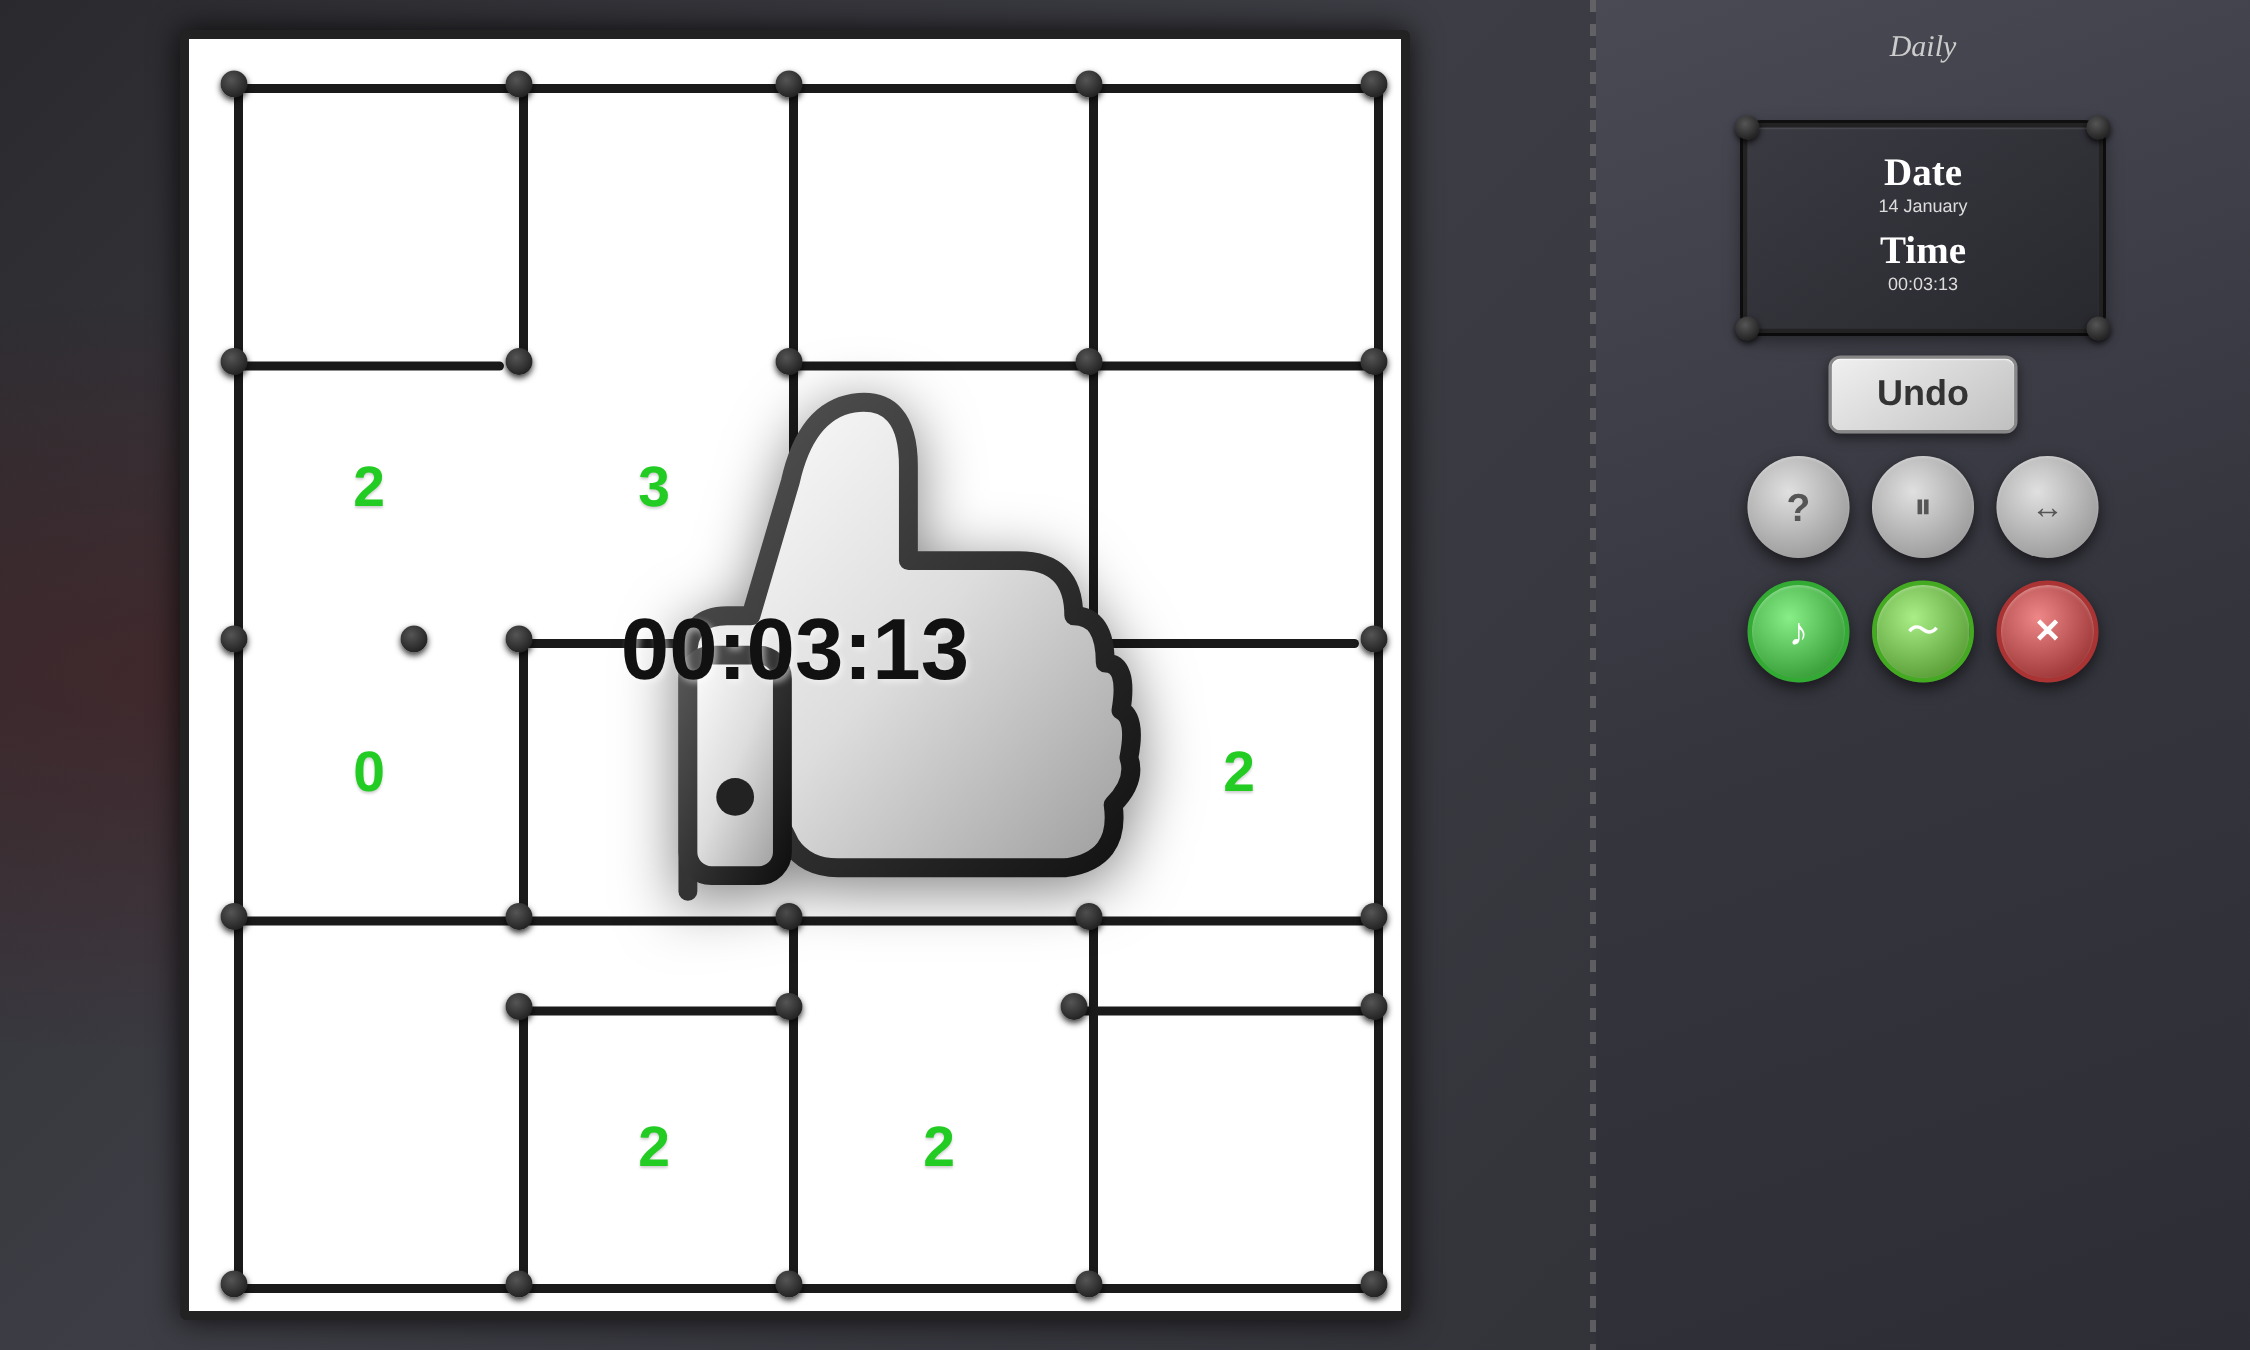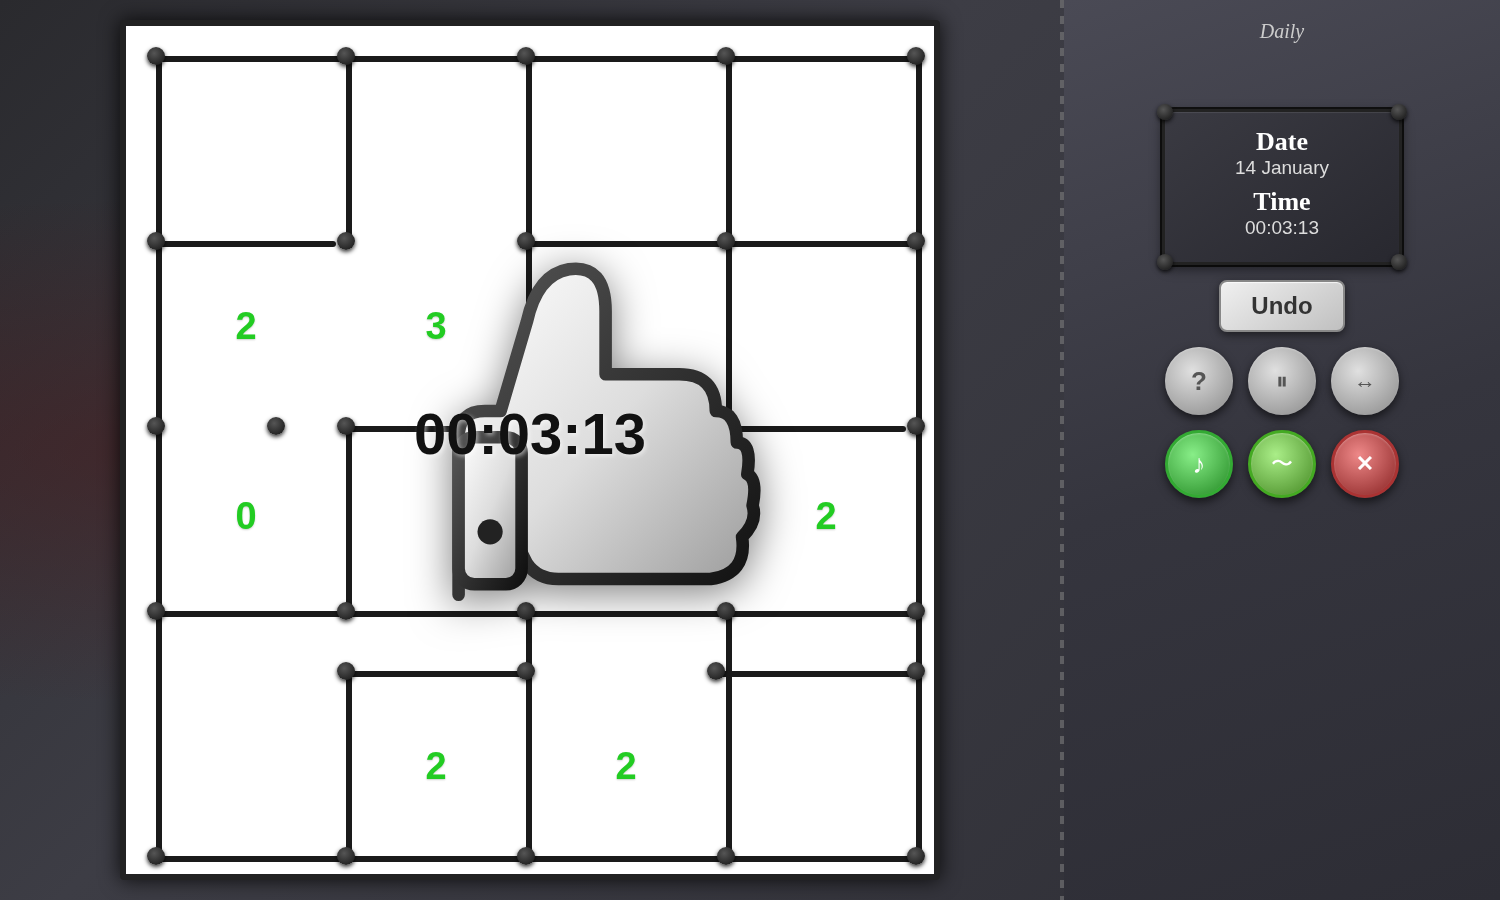--- a/index.html
+++ b/index.html
@@ -104,21 +104,21 @@
       display: flex;
       flex-direction: column;
       align-items: center;
       padding: 20px 15px;
       gap: 15px;
     }
 
     
     .title-area {
       text-align: right;
-      margin-bottom: 5px;
+      margin-bottom: 22px;
     }
 
     .title-daily {
       font-size: 20px;
       color: #ccc;
       font-style: italic;
       font-family: Georgia, serif;
       margin-bottom: 2px;
     }
 
@@ -140,21 +140,20 @@
       background: linear-gradient(145deg, #3a3a42, #28282f);
       border: 3px solid #222;
       border-radius: 12px;
       padding: 15px 20px;
       text-align: center;
       position: relative;
       box-shadow: 
         inset 0 1px 1px rgba(255,255,255,0.1),
         0 4px 12px rgba(0,0,0,0.5),
         0 0 0 2px #111;
-      margin-top: 44px;
     }
 
     .info-box::before,
     .info-box::after,
     .info-box .corner-tl,
     .info-box .corner-tr,
     .info-box .corner-bl,
     .info-box .corner-br {
       content: '';
       position: absolute;
@@ -170,21 +169,21 @@
     .info-box .corner-br { bottom: -8px; right: -8px; }
 
     .info-label {
       font-size: 26px;
       font-weight: bold;
       color: white;
       font-family: Georgia, serif;
     }
 
     .info-value {
-      font-size: 19px;
+      font-size: 12px;
       color: #ddd;
       margin-bottom: 8px;
     }
 
     
     .undo-btn {
       background: linear-gradient(145deg, #f0f0f0, #c0c0c0);
       border: 2px solid #888;
       border-radius: 8px;
       padding: 10px 30px;

